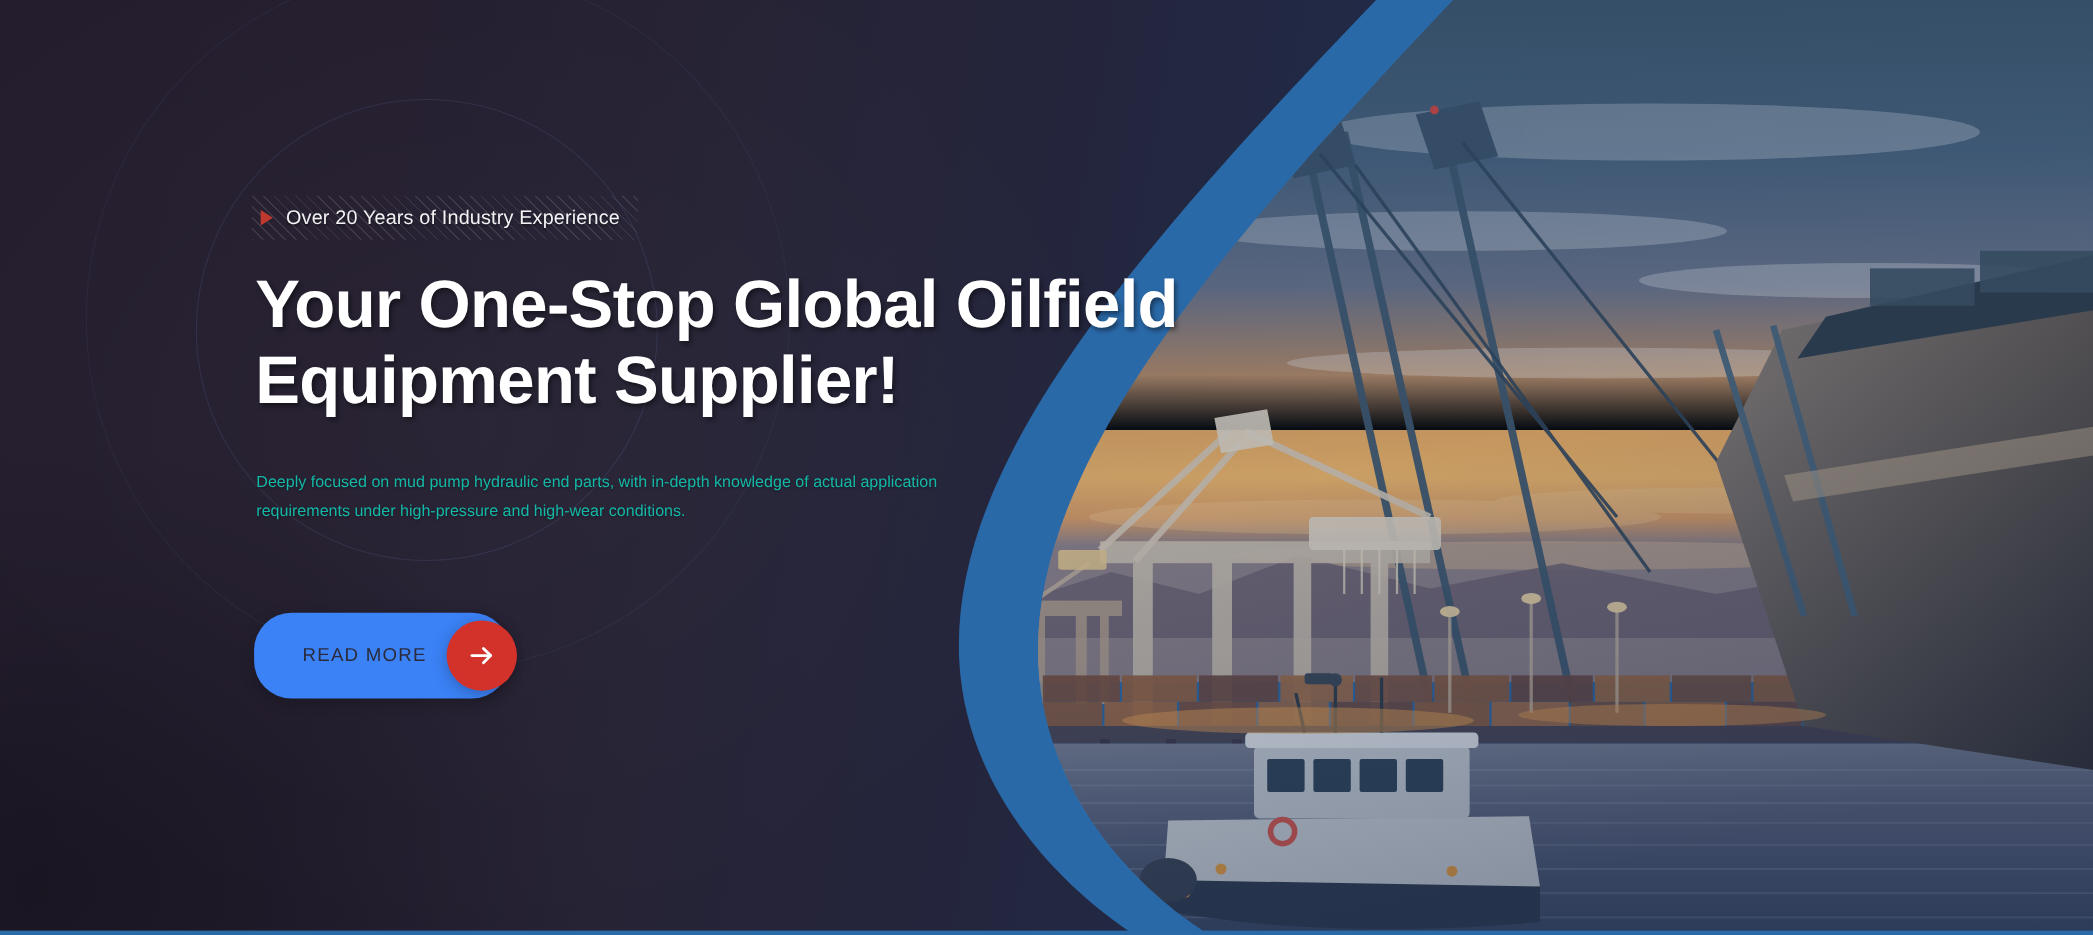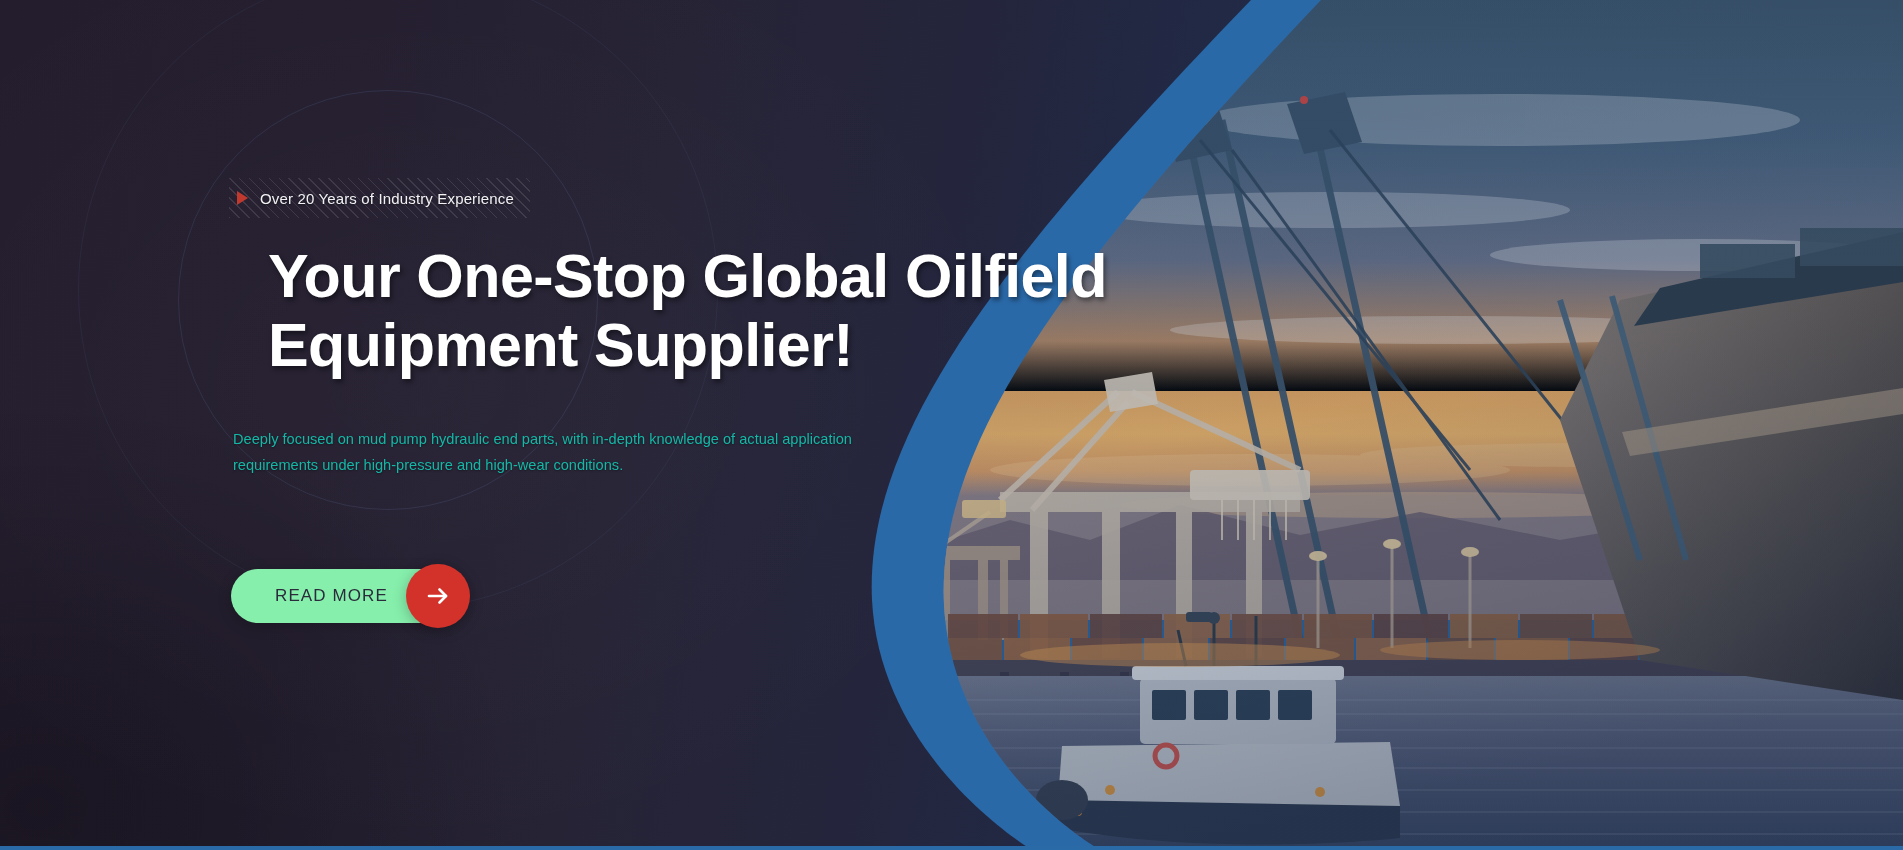--- a/index.html
+++ b/index.html
@@ -91,38 +91,37 @@
   }
   .tagline .tri{
     width:0; height:0;
     border-left:11px solid #c0392f;
     border-top:7.5px solid transparent;
     border-bottom:7.5px solid transparent;
     flex:0 0 auto;
   }
   .tagline .txt{
     color:#f2f2f4;
-    font-size:15px;
+    font-size:18px;
     letter-spacing:.15px;
     white-space:nowrap;
     text-shadow:0 1px 2px rgba(0,0,0,.45);
   }
 
   
   .headline{
     position:absolute;
     left:0; top:242px;
     width:960px;
     color:#ffffff;
     font-size:61px;
     font-weight:bold;
     line-height:1.13;
     letter-spacing:-0.6px;
     text-shadow:2px 3px 5px rgba(0,0,0,.45);
-    margin-left:36px;
   }
   .headline .l2{ display:block; }
 
   
   .lede{
     position:absolute;
     left:1px; top:427px;
     width:680px;
     color:#14b8a6;
     font-size:14.6px;
@@ -132,25 +131,25 @@
 
   
   .cta{
     position:absolute;
     left:-1px; top:565px;
     height:62px;
     display:flex;
     align-items:center;
   }
   .cta-pill{
-    height:54px;
+    height:78px;
     min-width:232px;
     padding:0 74px 0 44px;
     border-radius:34px;
-    background:#86efac;
+    background:#3b82f6;
     display:flex;
     align-items:center;
     color:#2b2b3b;
     font-size:17px;
     letter-spacing:1.1px;
     white-space:nowrap;
     box-shadow:0 3px 14px rgba(0,0,0,.22);
   }
   .cta-circle{
     position:absolute;

